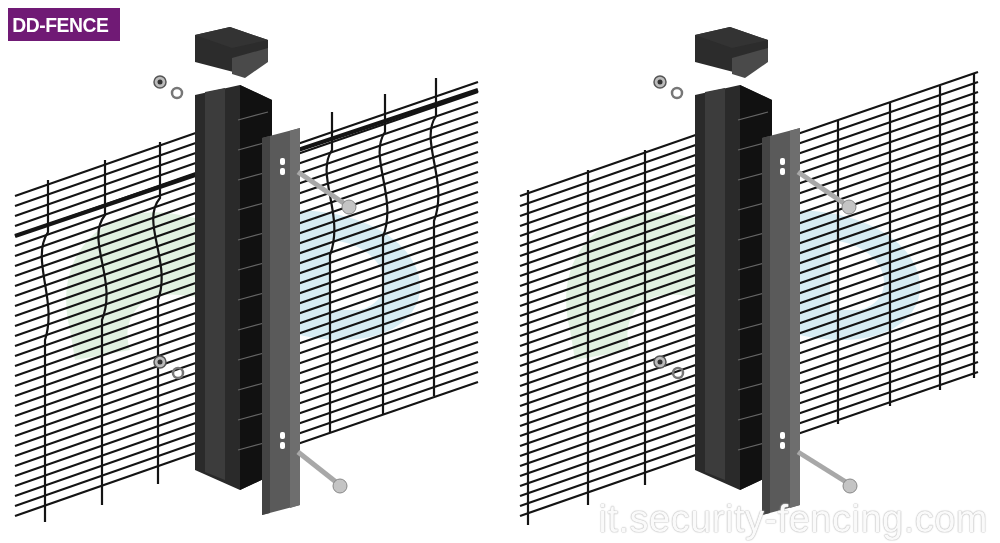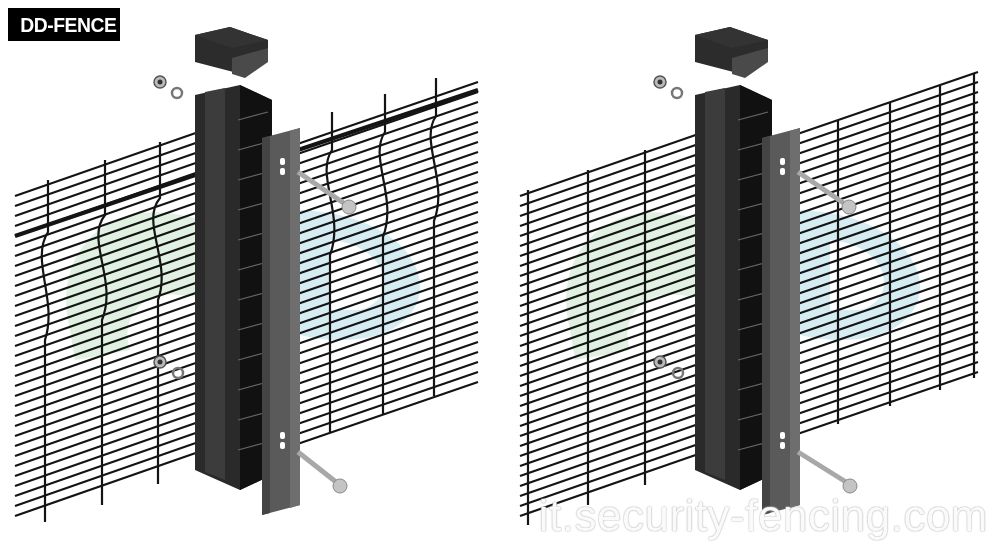--- a/index.html
+++ b/index.html
@@ -1,33 +1,33 @@
 <!DOCTYPE html>
 <html><head>
 <meta charset="utf-8">
 <style>
   * { box-sizing: border-box; margin: 0; padding: 0; }
   html, body { width: 1000px; height: 543px; background: #ffffff; overflow: hidden; }
   body { position: relative; font-family: "Liberation Sans", sans-serif; }
   .logo-badge {
     position: absolute; left: 8px; top: 8px; width: 112px; height: 33px;
-    background: #000000; display: flex; align-items: center; justify-content: flex-end;
+    background: #701a75; display: flex; align-items: center; justify-content: flex-start;
     z-index: 5;
   }
   .logo-text {
     color: #ffffff; font-family: "Liberation Sans", sans-serif; font-weight: bold;
     font-size: 21px; letter-spacing: -0.5px; transform: scaleX(0.92);
   }
   .scene { position: absolute; top: 0; width: 500px; height: 543px; }
   .scene-left { left: 0; }
   .scene-right { left: 500px; }
   .scene svg { width: 500px; height: 543px; display: block; }
   .watermark {
     position: absolute; right: 12px; bottom: 2px; z-index: 6;
-    font-family: "Liberation Sans", sans-serif; font-size: 44px; font-weight: normal;
+    font-family: "Liberation Sans", sans-serif; font-size: 38px; font-weight: normal;
     color: rgba(255,255,255,0.92);
     text-shadow: 0 0 1px #bbbbbb, 0 0 1px #bbbbbb, 0 0 2px #cccccc;
     letter-spacing: 0.5px;
     margin-left: 40px;
   }
 </style>
 </head>
 <body>
 
 <div class="logo-badge">

